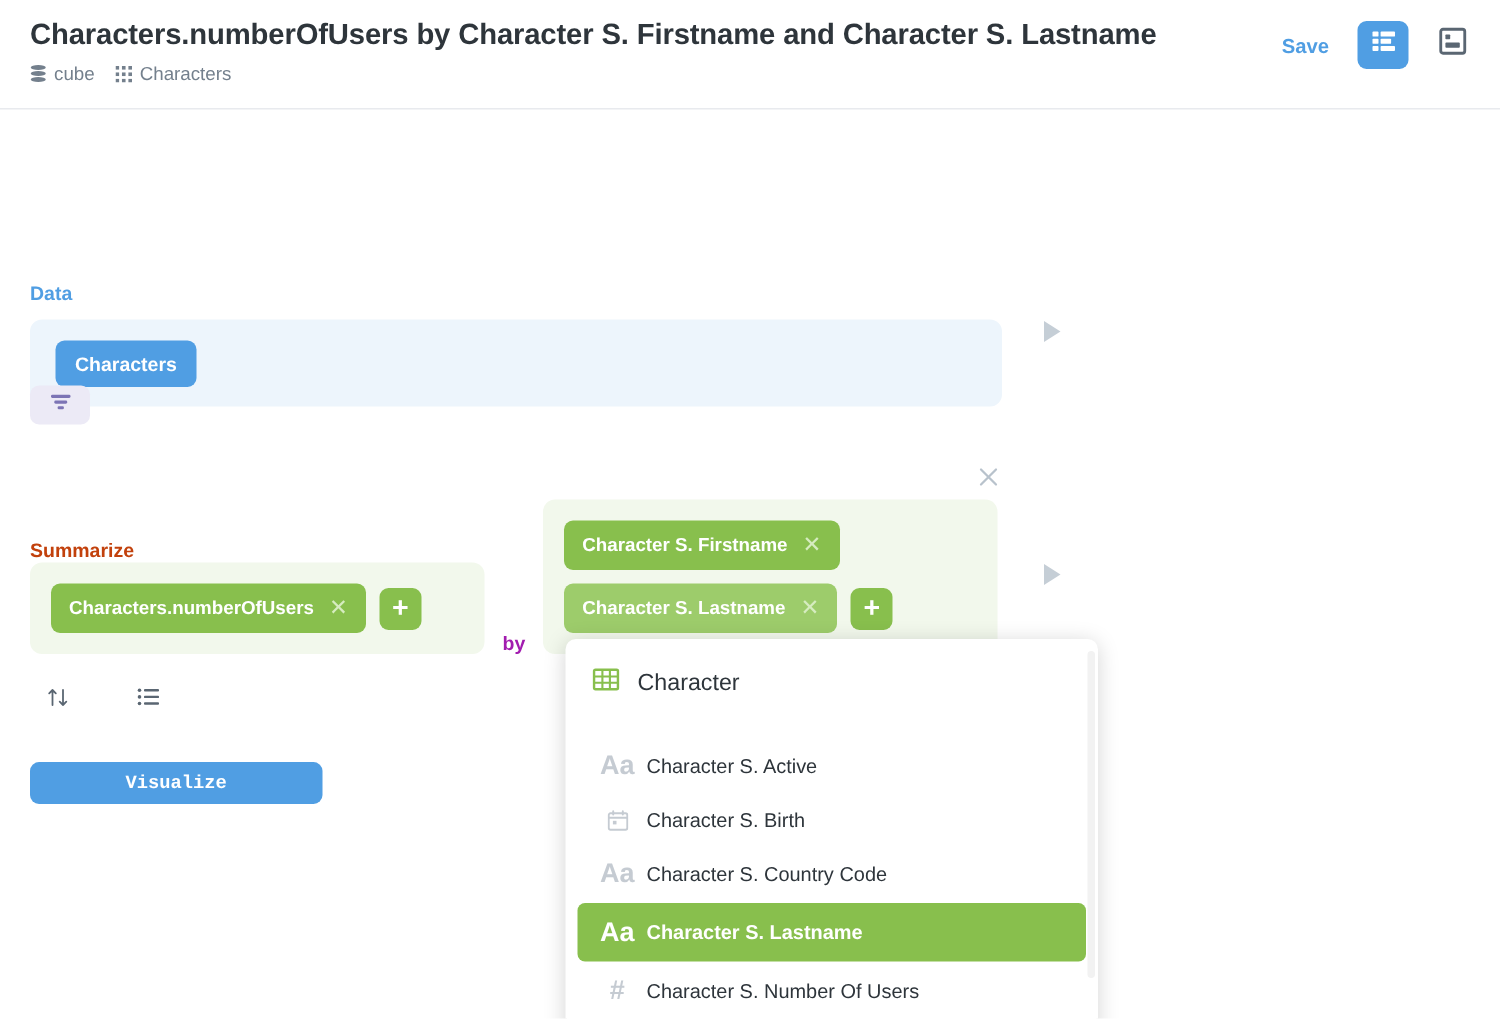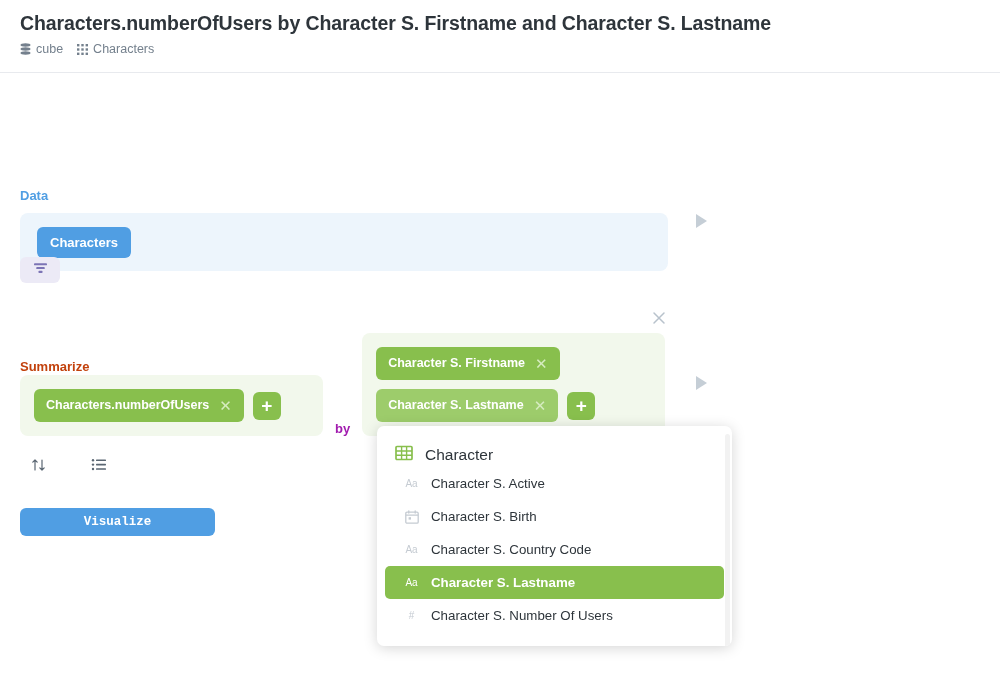--- a/index.html
+++ b/index.html
@@ -218,21 +218,21 @@
     border-radius: 7px;
     box-shadow: 0 2px 14px rgba(0,0,0,0.17);
     padding: 14px 0 14px 0;
     overflow: hidden;
   }
   .dd-header {
     display: flex;
     align-items: center;
     gap: 12px;
     padding: 4px 18px 0 18px;
-    margin-bottom: 1px;
+    margin-bottom: 24px;
   }
   .dd-header-title {
     font-size: 15.5px;
     color: #2e353b;
   }
   .dd-item {
     display: flex;
     align-items: center;
     gap: 11px;
     padding: 9px 18px;
@@ -245,22 +245,22 @@
   .dd-item.selected {
     background: #88bf4d;
     color: #fff;
     font-weight: bold;
   }
   .dd-icon {
     width: 17px;
     flex: 0 0 17px;
     text-align: center;
     color: #c5cbd2;
-    font-size: 10px;
-    font-weight: normal;
+    font-size: 18px;
+    font-weight: bold;
     display: flex;
     align-items: center;
     justify-content: center;
   }
   .dd-item.selected .dd-icon { color: #fff; }
   .dd-scrollbar {
     position: absolute;
     right: 2px; top: 8px;
     width: 5px;
     height: 218px;
@@ -299,20 +299,46 @@
                 <rect x="4.3" y="8.6" width="2.4" height="2.4"></rect>
                 <rect x="8.6" y="8.6" width="2.4" height="2.4"></rect>
             </g>
           </svg>
         </span>
         <span class="crumb-label">Characters</span>
       </div>
     </div>
   </div>
 
+  <div class="header-right">
+    <div class="save-link">Save</div>
+    <div class="btn-viz">
+      <span>
+        <svg width="17" height="17" viewBox="0 0 17 17">
+          <g fill="#ffffff">
+            <rect x="1" y="2" width="4" height="3.4" rx="0.6"></rect>
+            <rect x="6.4" y="2" width="9.6" height="3.4" rx="0.6"></rect>
+            <rect x="1" y="6.8" width="4" height="3.4" rx="0.6"></rect>
+            <rect x="6.4" y="6.8" width="7" height="3.4" rx="0.6"></rect>
+            <rect x="1" y="11.6" width="4" height="3.4" rx="0.6"></rect>
+            <rect x="6.4" y="11.6" width="9.6" height="3.4" rx="0.6"></rect>
+          </g>
+        </svg>
+      </span>
+    </div>
+    <div class="btn-notebook">
+      <span>
+        <svg width="19" height="19" viewBox="0 0 19 19">
+          <rect x="1.5" y="1.5" width="16" height="16" rx="1.5" fill="none" stroke="#5a6672" stroke-width="1.9"></rect>
+          <rect x="4.6" y="5" width="3.2" height="3.2" rx="0.5" fill="#5a6672"></rect>
+          <rect x="4.6" y="10.4" width="9.6" height="3.4" rx="0.6" fill="#5a6672"></rect>
+        </svg>
+      </span>
+    </div>
+  </div>
 </div>
 
 <div class="body">
 
   <div class="sec-data">
     <div class="section-label label-data">Data</div>
     <div class="data-panel">
       <div class="pill-blue">Characters</div>
     </div>
   </div>

